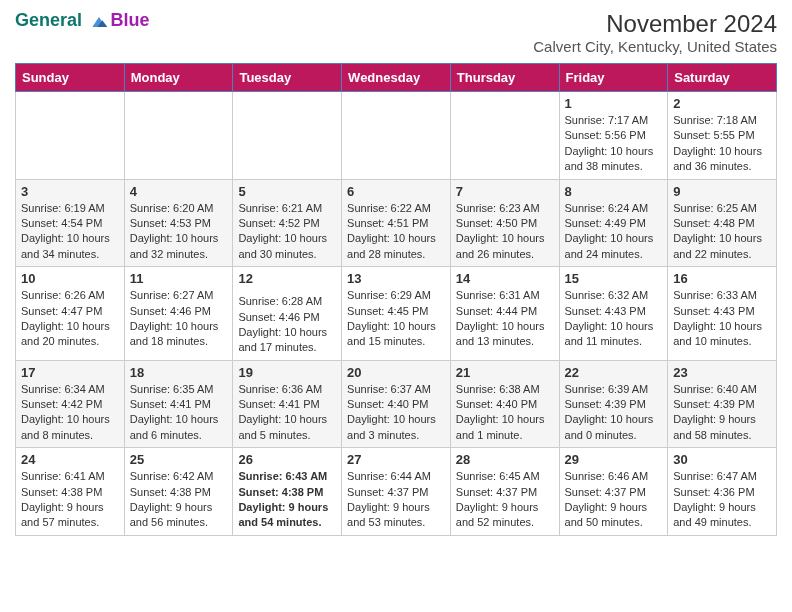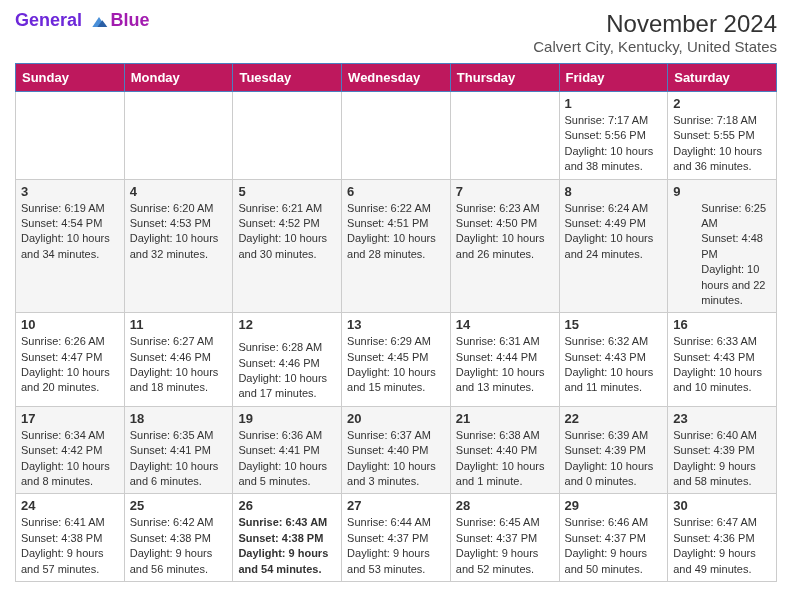--- a/index.html
+++ b/index.html
@@ -17,21 +17,21 @@
       margin-bottom: 8px;
     }
     .logo {
       display: flex;
       align-items: center;
       gap: 2px;
     }
     .logo-text-general {
       font-size: 18px;
       font-weight: bold;
-      color: #6d28d9;
+      color: #0f766e;
     }
     .logo-text-blue {
       font-size: 18px;
       font-weight: bold;
       color: #a21caf;
     }
     .logo-icon {
       width: 20px;
       height: 20px;
       margin-left: 2px;
@@ -176,21 +176,21 @@
 Daylight: 10 hours and 26 minutes.</div>
         </td>
         <td>
           <span class="day-number">8</span>
           <div class="day-info" style="white-space: pre-line;">Sunrise: 6:24 AM
 Sunset: 4:49 PM
 Daylight: 10 hours and 24 minutes.</div>
         </td>
         <td>
           <span class="day-number">9</span>
-          <div class="day-info" style="white-space: pre-line; margin-left: 28px;">Sunrise: 6:25 AM
+          <div class="day-info" style="white-space: pre-line;">Sunrise: 6:25 AM
 Sunset: 4:48 PM
 Daylight: 10 hours and 22 minutes.</div>
         </td>
       </tr>
       <tr>
         <td>
           <span class="day-number">10</span>
           <div class="day-info" style="white-space: pre-line;">Sunrise: 6:26 AM
 Sunset: 4:47 PM
 Daylight: 10 hours and 20 minutes.</div>

